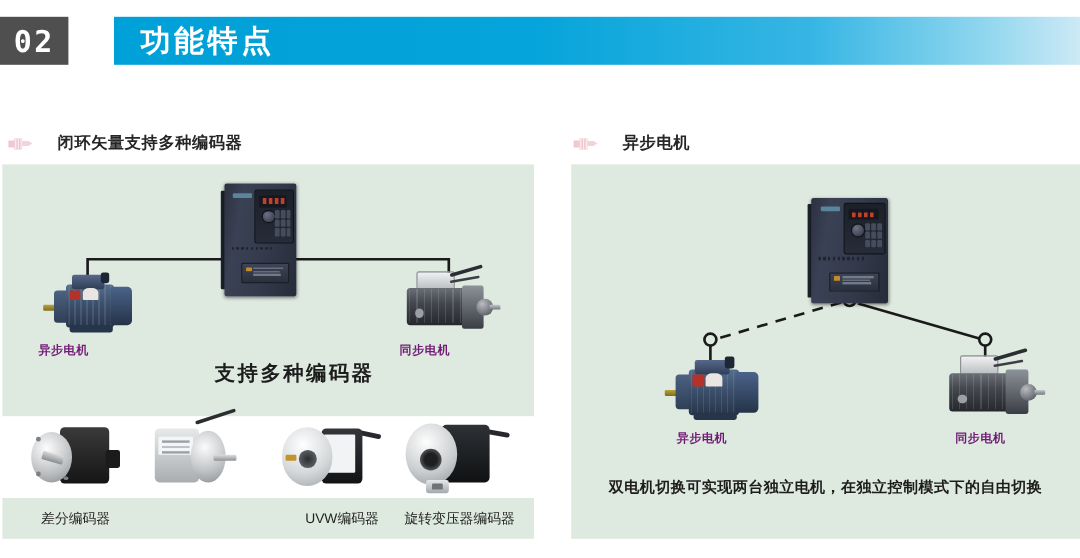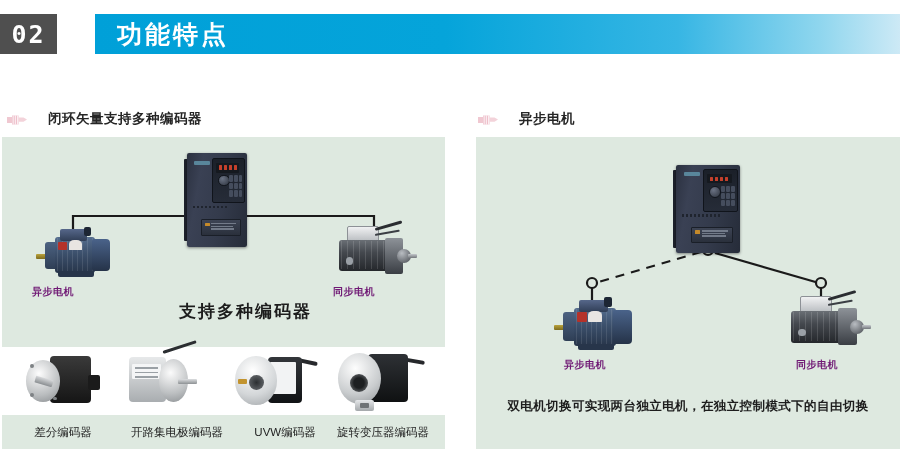--- a/index.html
+++ b/index.html
@@ -335,21 +335,20 @@
     <div class="face"></div>
     <div class="bore"></div>
     <div class="tab">
         <i></i>
       </div>
   </div>
 </div>
 
 <div id="enc-label-row">
   <div class="enc-lbl" style="left:8px;width:106px;">差分编码器</div>
-  <div class="enc-lbl" style="left:104px;width:142px;">开路集电极编码器</div>
   <div class="enc-lbl" style="left:228px;width:110px;">UVW编码器</div>
   <div class="enc-lbl" style="left:318px;width:126px;text-align:right;">旋转变压器编码器</div>
 </div>
 
 <div class="panel" id="right-panel">
 
   <svg class="wires" width="424" height="312">
 
     <line x1="232" y1="88" x2="232" y2="112" stroke="#1a1a1a" stroke-width="2.2"></line>
 

